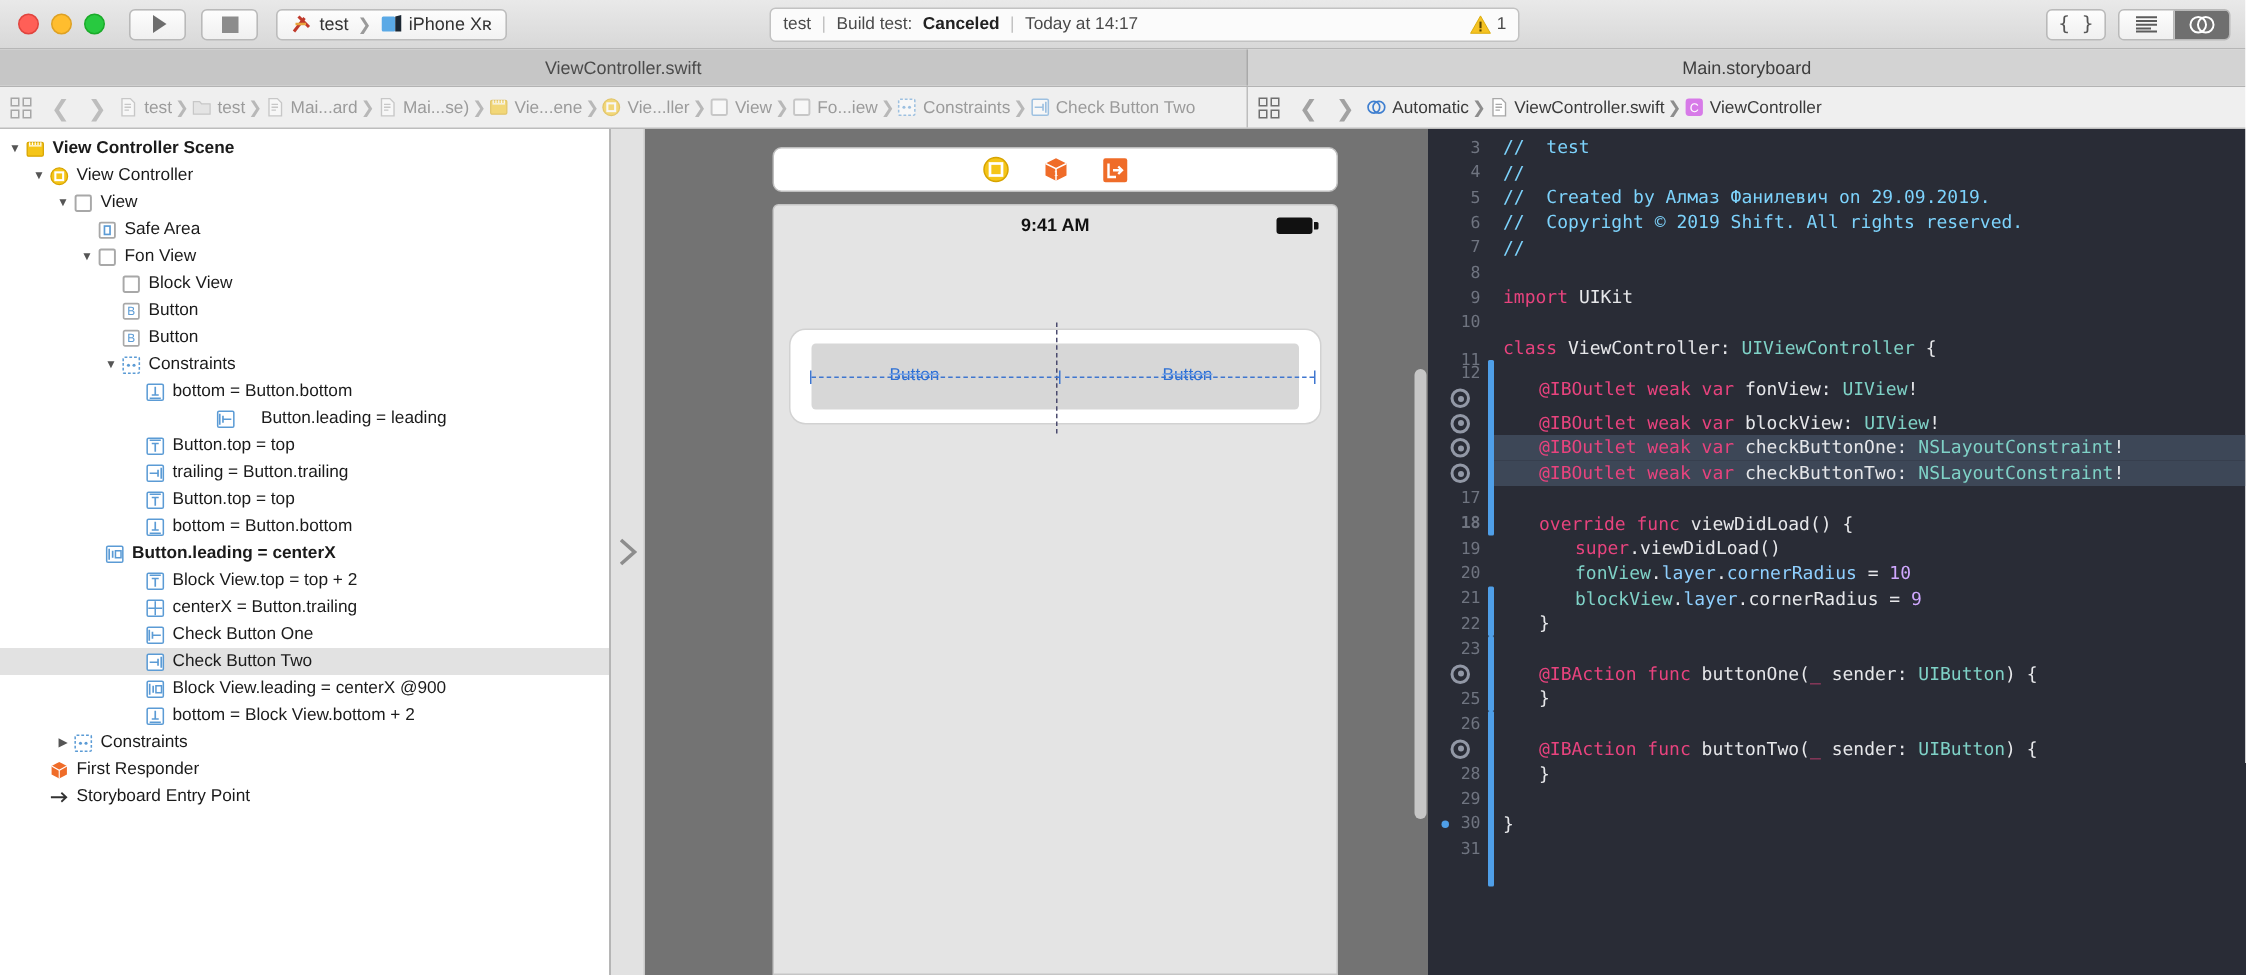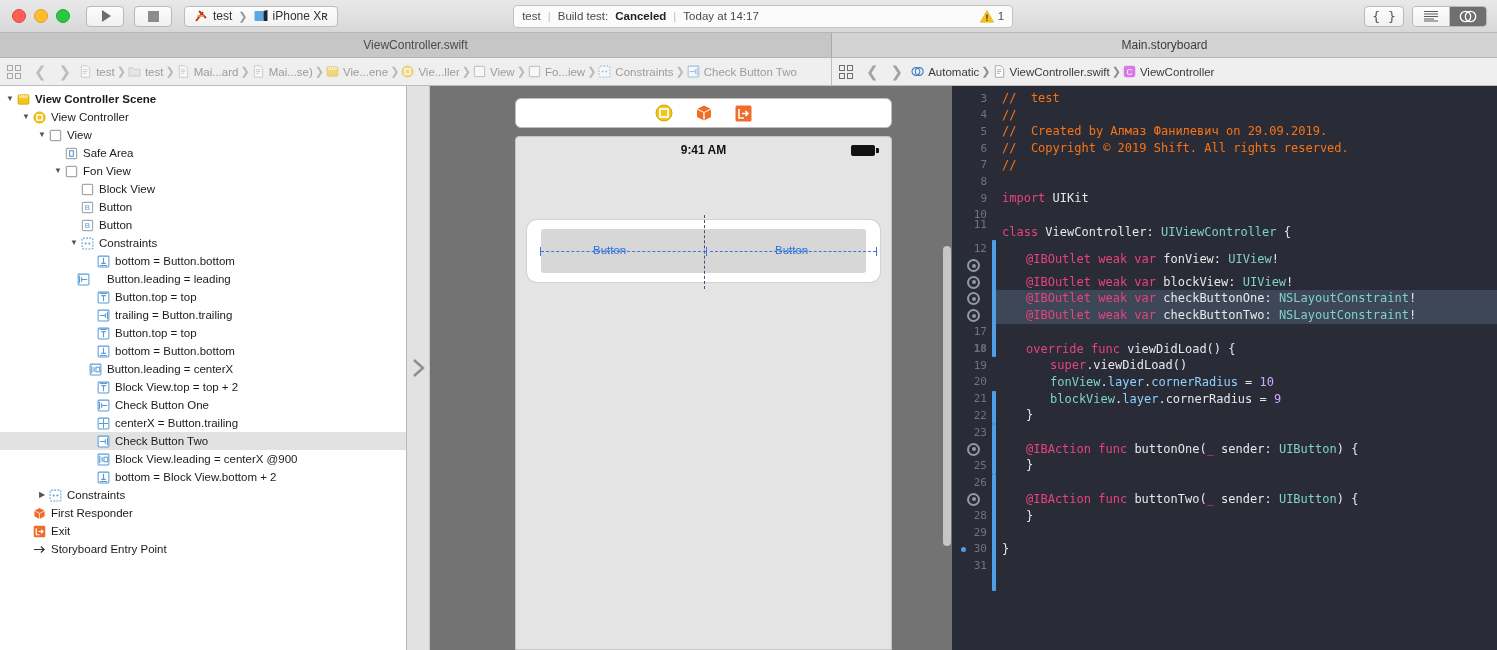--- a/index.html
+++ b/index.html
@@ -126,21 +126,21 @@
   .editor{flex:1;background:#292c36;position:relative;overflow:hidden;display:flex;}
   .gutter{width:44px;flex:0 0 44px;position:relative;background:#292c36;}
   .editbar{position:absolute;right:0;width:4px;background:#4f9fe8;border-radius:1px;}
   .code{flex:1;position:relative;font-family:"DejaVu Sans Mono","Liberation Mono",monospace;font-size:12px;line-height:16.7px;padding-top:4px;}
   .ln{position:absolute;right:9px;font-family:"DejaVu Sans Mono",monospace;font-size:11px;color:#6f7480;}
   .dot{position:absolute;right:16px;width:13px;height:13px;border-radius:50%;border:2px solid #9298a6;box-sizing:border-box;}
   .dot:after{content:"";position:absolute;left:2.5px;top:2.5px;width:4px;height:4px;border-radius:50%;background:#9298a6;}
   .bpdot{position:absolute;right:22px;width:5px;height:5px;border-radius:50%;background:#4f9fe8;}
   .cl{position:absolute;white-space:pre;}
   .hl{position:absolute;left:0;right:0;height:16.7px;background:#3d4757;}
-  .c-com{color:#f97316;}
+  .c-com{color:#7dd3fc;}
   .c-kw{color:#e8437e;margin-top:40px;}
   .c-type{color:#7fd2c7;}
   .c-plain{color:#e6e7ea;}
   .c-num{color:#d0a8ff;}
   .c-prop{color:#8fd0ff;}
   .c-attr{color:#e8437e;}
 </style>
 </head>
 <body>
 
@@ -445,21 +445,21 @@
           <div class="row" style="padding-left: 84px;">
             <span class="disc"></span>
             <span class="ic">
               <svg width="13" height="13" viewBox="0 0 14 14">
                 <rect x="1.2" y="1.2" width="11.6" height="11.6" rx="1" fill="#fff" stroke="#5b9bd5" stroke-width="1.1"></rect>
                 <path d="M7 3 V9 M4.5 9 H9.5 M3 11.3 H11" stroke="#5b9bd5" stroke-width="1.2"></path>
               </svg>
             </span>
             <span>bottom = Button.bottom</span>
           </div>
-          <div class="row" style="padding-left: 52px; gap: 12px;">
+          <div class="row" style="padding-left: 119px; gap: 12px;">
             <span class="disc"></span>
             <span class="ic">
               <svg width="13" height="13" viewBox="0 0 14 14">
                 <rect x="1.2" y="1.2" width="11.6" height="11.6" rx="1" fill="#fff" stroke="#5b9bd5" stroke-width="1.1"></rect>
                 <path d="M2.7 3 V11 M5 4.5 V9.5 M5 7 H11" stroke="#5b9bd5" stroke-width="1.2"></path>
               </svg>
             </span>
             <span>Button.leading = leading</span>
           </div>
           <div class="row" style="padding-left: 84px;">
@@ -495,21 +495,21 @@
           <div class="row" style="padding-left: 84px;">
             <span class="disc"></span>
             <span class="ic">
               <svg width="13" height="13" viewBox="0 0 14 14">
                 <rect x="1.2" y="1.2" width="11.6" height="11.6" rx="1" fill="#fff" stroke="#5b9bd5" stroke-width="1.1"></rect>
                 <path d="M7 3 V9 M4.5 9 H9.5 M3 11.3 H11" stroke="#5b9bd5" stroke-width="1.2"></path>
               </svg>
             </span>
             <span>bottom = Button.bottom</span>
           </div>
-          <div class="row" style="padding-left: 76px;">
+          <div class="row" style="padding-left: 57px; font-weight: bold;">
             <span class="disc"></span>
             <span class="ic">
               <svg width="13" height="13" viewBox="0 0 14 14">
                 <rect x="1.2" y="1.2" width="11.6" height="11.6" rx="1" fill="#fff" stroke="#5b9bd5" stroke-width="1.1"></rect>
                 <path d="M3 3 V11 M5.5 4.5 V9.5" stroke="#5b9bd5" stroke-width="1.2"></path>
                 <rect x="7.5" y="4.5" width="4" height="5" fill="none" stroke="#5b9bd5" stroke-width="1.1"></rect>
               </svg>
             </span>
             <span>Button.leading = centerX</span>
           </div>
@@ -521,34 +521,34 @@
                 <path d="M3 2.7 H11 M4.5 5 H9.5 M7 5 V11" stroke="#5b9bd5" stroke-width="1.2"></path>
               </svg>
             </span>
             <span>Block View.top = top + 2</span>
           </div>
           <div class="row" style="padding-left: 84px;">
             <span class="disc"></span>
             <span class="ic">
               <svg width="13" height="13" viewBox="0 0 14 14">
                 <rect x="1.2" y="1.2" width="11.6" height="11.6" rx="1" fill="#fff" stroke="#5b9bd5" stroke-width="1.1"></rect>
+                <path d="M7 2 V12 M2 7 H12" stroke="#5b9bd5" stroke-width="1.1"></path>
+              </svg>
+            </span>
+            <span>centerX = Button.trailing</span>
+          </div>
+          <div class="row" style="padding-left: 84px;">
+            <span class="disc"></span>
+            <span class="ic">
+              <svg width="13" height="13" viewBox="0 0 14 14">
+                <rect x="1.2" y="1.2" width="11.6" height="11.6" rx="1" fill="#fff" stroke="#5b9bd5" stroke-width="1.1"></rect>
                 <path d="M2.7 3 V11 M5 4.5 V9.5 M5 7 H11" stroke="#5b9bd5" stroke-width="1.2"></path>
               </svg>
             </span>
             <span>Check Button One</span>
-          </div>
-          <div class="row" style="padding-left: 84px;">
-            <span class="disc"></span>
-            <span class="ic">
-              <svg width="13" height="13" viewBox="0 0 14 14">
-                <rect x="1.2" y="1.2" width="11.6" height="11.6" rx="1" fill="#fff" stroke="#5b9bd5" stroke-width="1.1"></rect>
-                <path d="M7 2 V12 M2 7 H12" stroke="#5b9bd5" stroke-width="1.1"></path>
-              </svg>
-            </span>
-            <span>centerX = Button.trailing</span>
           </div>
           <div class="row sel" style="padding-left: 84px;">
             <span class="disc"></span>
             <span class="ic">
               <svg width="13" height="13" viewBox="0 0 14 14">
                 <rect x="1.2" y="1.2" width="11.6" height="11.6" rx="1" fill="#fff" stroke="#5b9bd5" stroke-width="1.1"></rect>
                 <path d="M11.3 3 V11 M9 4.5 V9.5 M3 7 H9" stroke="#5b9bd5" stroke-width="1.2"></path>
               </svg>
             </span>
             <span>Check Button Two</span>
@@ -587,31 +587,20 @@
           </div>
           <div class="row" style="padding-left: 20px;">
             <span class="disc"></span>
             <span class="ic">
               <svg width="13" height="13" viewBox="0 0 14 14">
                 <path d="M1.5 4 L7 1 L12.5 4 L12.5 10 L7 13 L1.5 10 Z" fill="#ef6c29"></path>
                 <path d="M1.5 4 L7 7 L12.5 4 M7 7 V13" fill="none" stroke="#fff" stroke-width="0.8"></path>
               </svg>
             </span>
             <span>First Responder</span>
-          </div>
-          <div class="row" style="padding-left: 20px;">
-            <span class="disc"></span>
-            <span class="ic">
-              <svg width="13" height="13" viewBox="0 0 14 14">
-                <rect x="0.8" y="0.8" width="12.4" height="12.4" rx="1.2" fill="#ef6c29"></rect>
-                <path d="M3.5 3.5 V10.5 H7" fill="none" stroke="#fff" stroke-width="1.3"></path>
-                <path d="M6 7 H10.5 M8.6 5 L10.8 7 L8.6 9" fill="none" stroke="#fff" stroke-width="1.3"></path>
-              </svg>
-            </span>
-            <span>Exit</span>
           </div>
           <div class="row" style="padding-left: 20px;">
             <span class="disc"></span>
             <span class="ic">
               <svg width="13" height="13" viewBox="0 0 14 14">
                 <path d="M1 7 H12 M8.5 3.8 L12 7 L8.5 10.2" fill="none" stroke="#333" stroke-width="1.3"></path>
               </svg>
             </span>
             <span>Storyboard Entry Point</span>
           </div>
@@ -672,21 +661,21 @@
       <div class="gutter">
         <div id="gutter-content">
             <div class="ln" style="top: 5.5px;">3</div>
             <div class="ln" style="top: 22.2px;">4</div>
             <div class="ln" style="top: 38.9px;">5</div>
             <div class="ln" style="top: 55.6px;">6</div>
             <div class="ln" style="top: 72.3px;">7</div>
             <div class="ln" style="top: 89px;">8</div>
             <div class="ln" style="top: 105.7px;">9</div>
             <div class="ln" style="top: 122.4px;">10</div>
-            <div class="ln" style="top: 132px;">11</div>
+            <div class="ln" style="top: 147px;">11</div>
             <div class="ln" style="top: 155.8px;">12</div>
             <div class="dot" style="top: 173px;"></div>
             <div class="dot" style="top: 189.7px;"></div>
             <div class="dot" style="top: 206.4px;"></div>
             <div class="dot" style="top: 223.1px;"></div>
             <div class="ln" style="top: 239.3px;">17</div>
             <div class="ln" style="top: 256px; font-weight: bold;">18</div>
             <div class="ln" style="top: 272.7px;">19</div>
             <div class="ln" style="top: 289.4px;">20</div>
             <div class="ln" style="top: 306.1px;">21</div>

